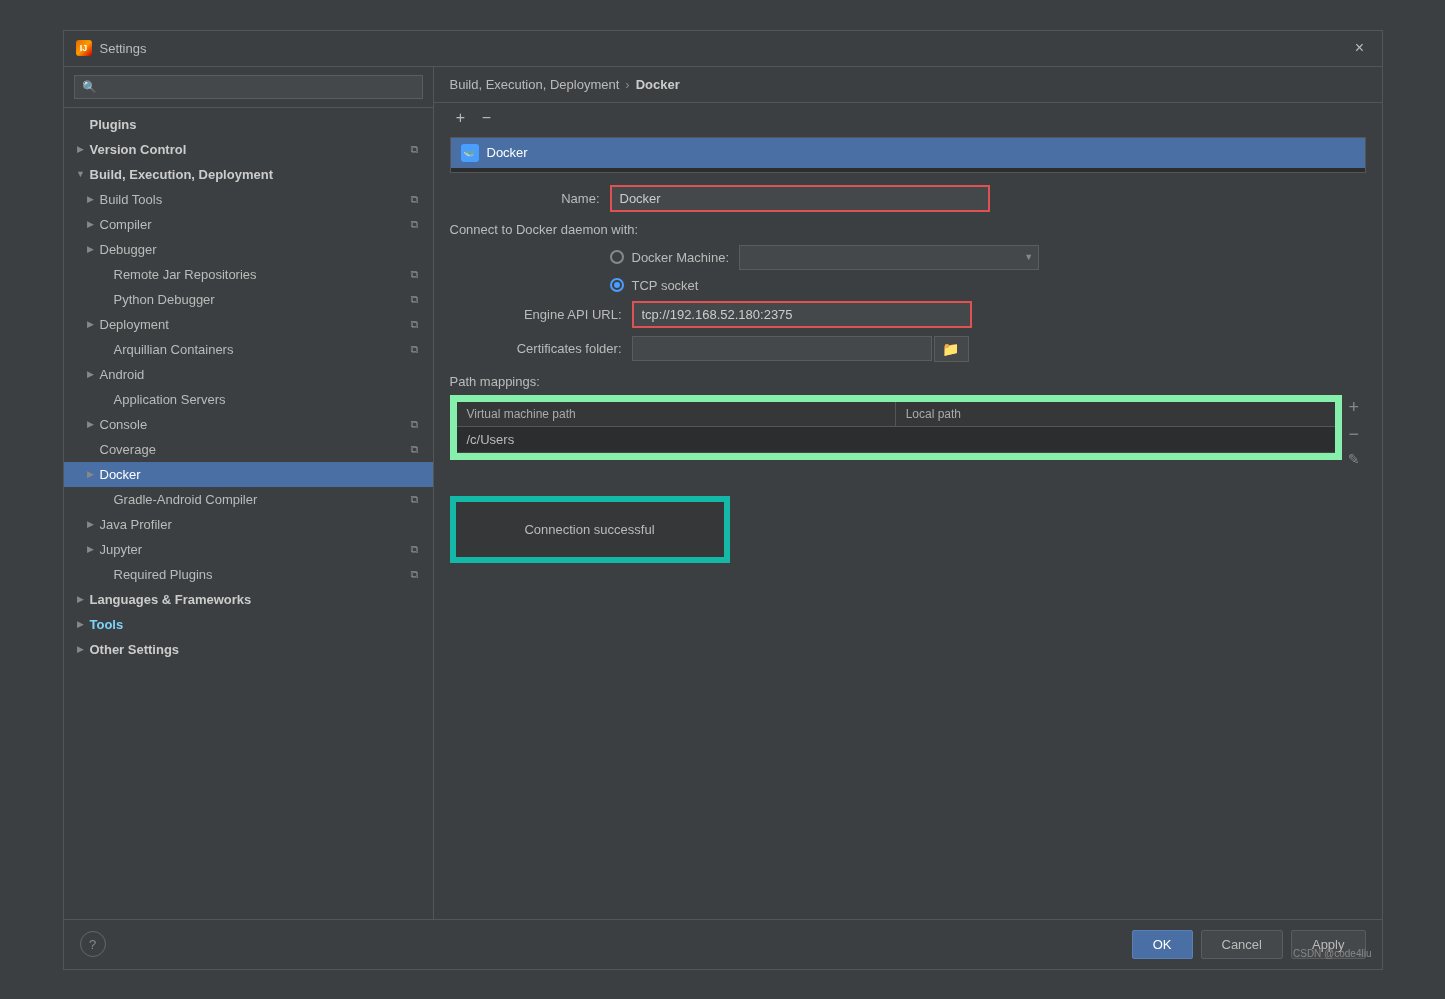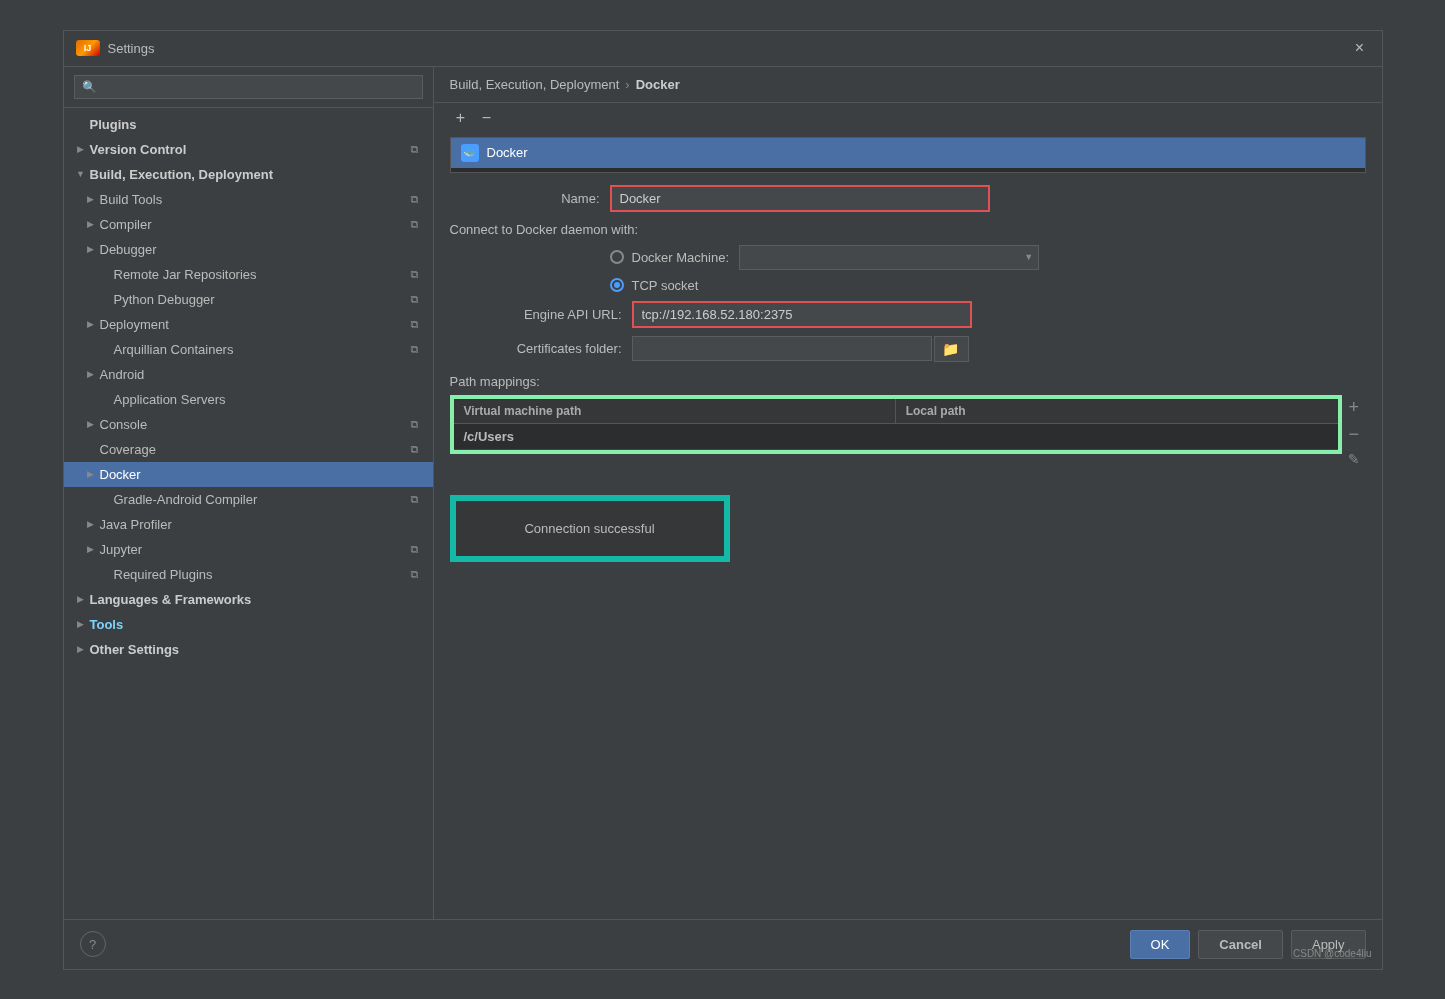--- a/index.html
+++ b/index.html
@@ -31,21 +31,21 @@
       padding: 0 12px;
       border-bottom: 1px solid #555;
       justify-content: space-between;
     }
     .title-bar-left {
       display: flex;
       align-items: center;
       gap: 8px;
     }
     .app-icon {
-      width: 24px;
+      width: 16px;
       height: 16px;
       background: linear-gradient(135deg, #e06c00 0%, #ff9900 50%, #cc0000 100%);
       border-radius: 3px;
       display: flex;
       align-items: center;
       justify-content: center;
       font-size: 9px;
       color: white;
       font-weight: bold;
     }
@@ -313,24 +313,23 @@
       padding: 4px 8px;
       cursor: pointer;
       font-size: 14px;
       margin-left: 2px;
     }
     .path-mappings-label {
       color: #bbbbbb;
       margin-bottom: 6px;
     }
     .path-table {
-      border: 4px solid #86efac;
+      border: 7px solid #86efac;
       background: #2b2d2f;
       margin-bottom: 10px;
-      font-weight: bold;
     }
     .path-table-header {
       display: grid;
       grid-template-columns: 1fr 1fr;
       background: #353739;
       border-bottom: 1px solid #555;
     }
     .path-table-header-cell {
       padding: 5px 10px;
       color: #aaaaaa;
@@ -384,21 +383,20 @@
     }
     .btn-ok {
       background: #4a6fa5;
       border: 1px solid #5a7fb5;
       color: white;
     }
     .btn-cancel {
       background: #45484a;
       border: 1px solid #5a5d5f;
       color: #bbbbbb;
-      font-weight: bold;
     }
     .btn-apply {
       background: #45484a;
       border: 1px solid #5a5d5f;
       color: #bbbbbb;
     }
     .help-btn {
       width: 26px;
       height: 26px;
       border-radius: 50%;

